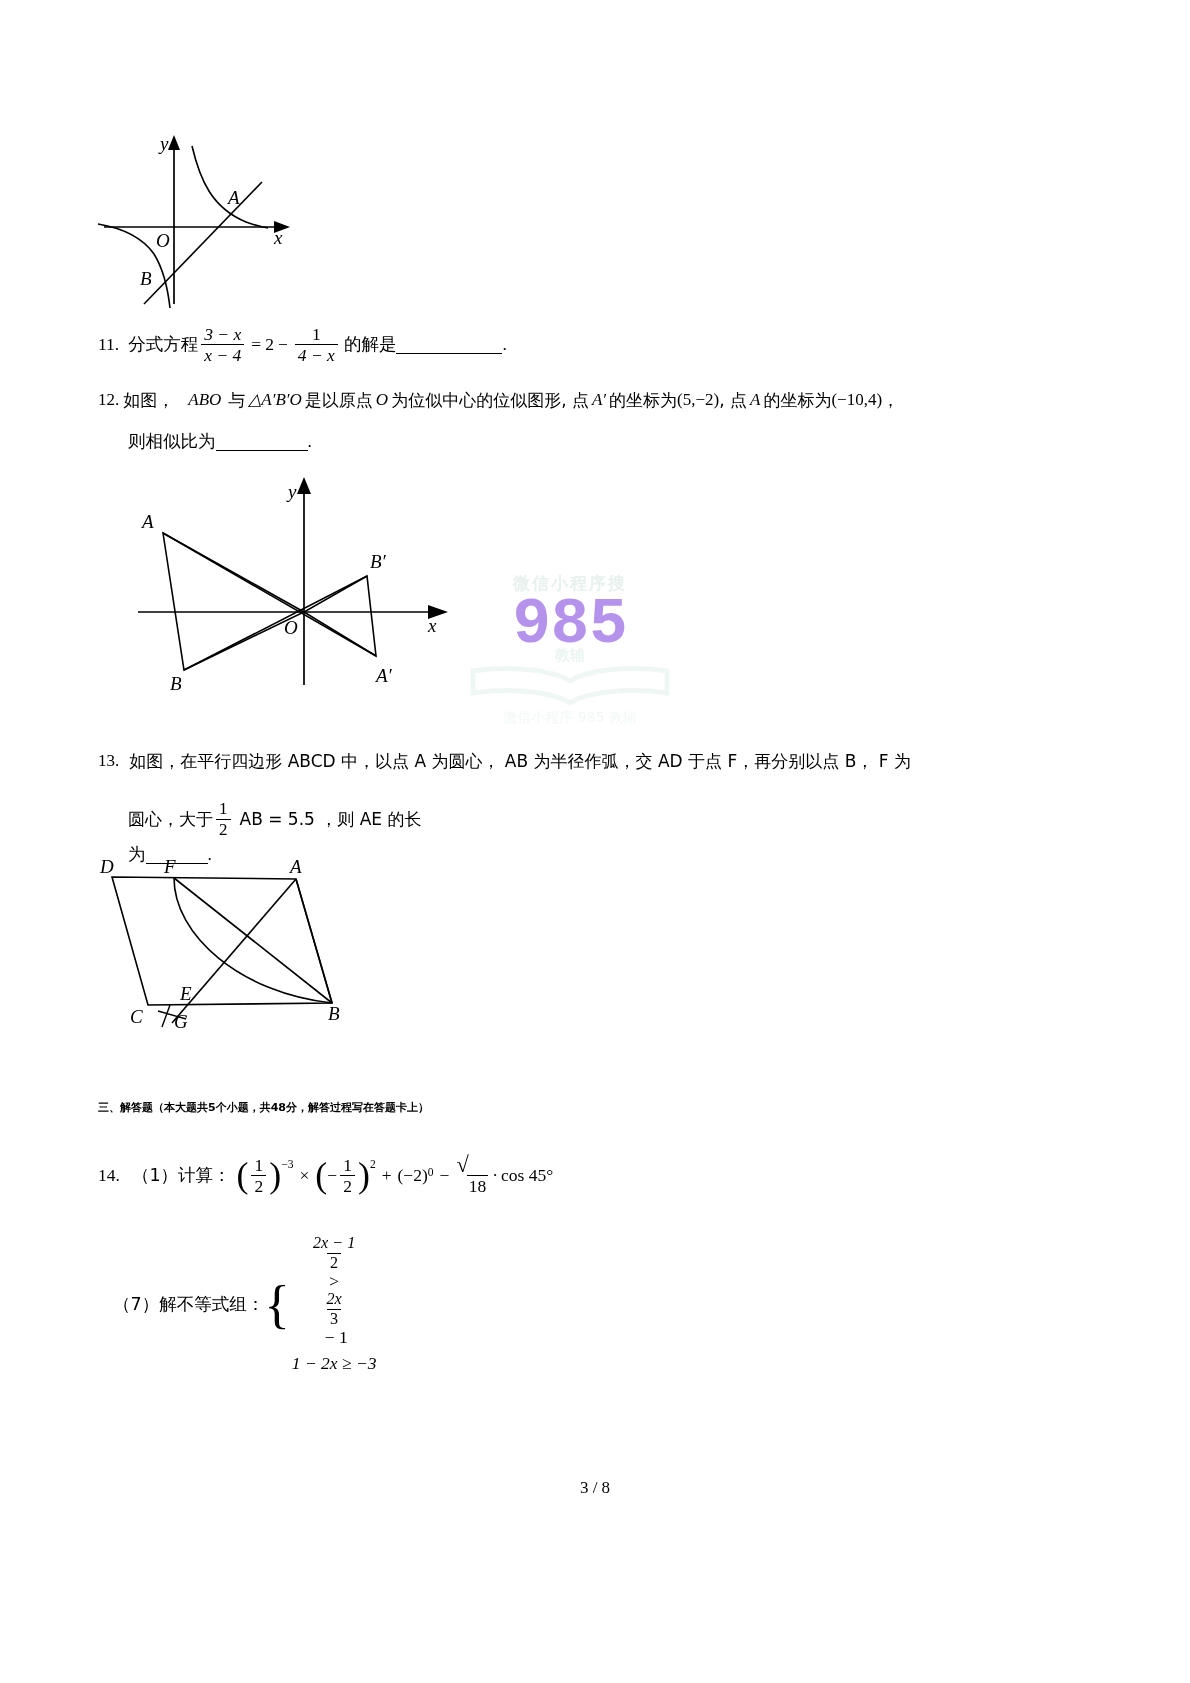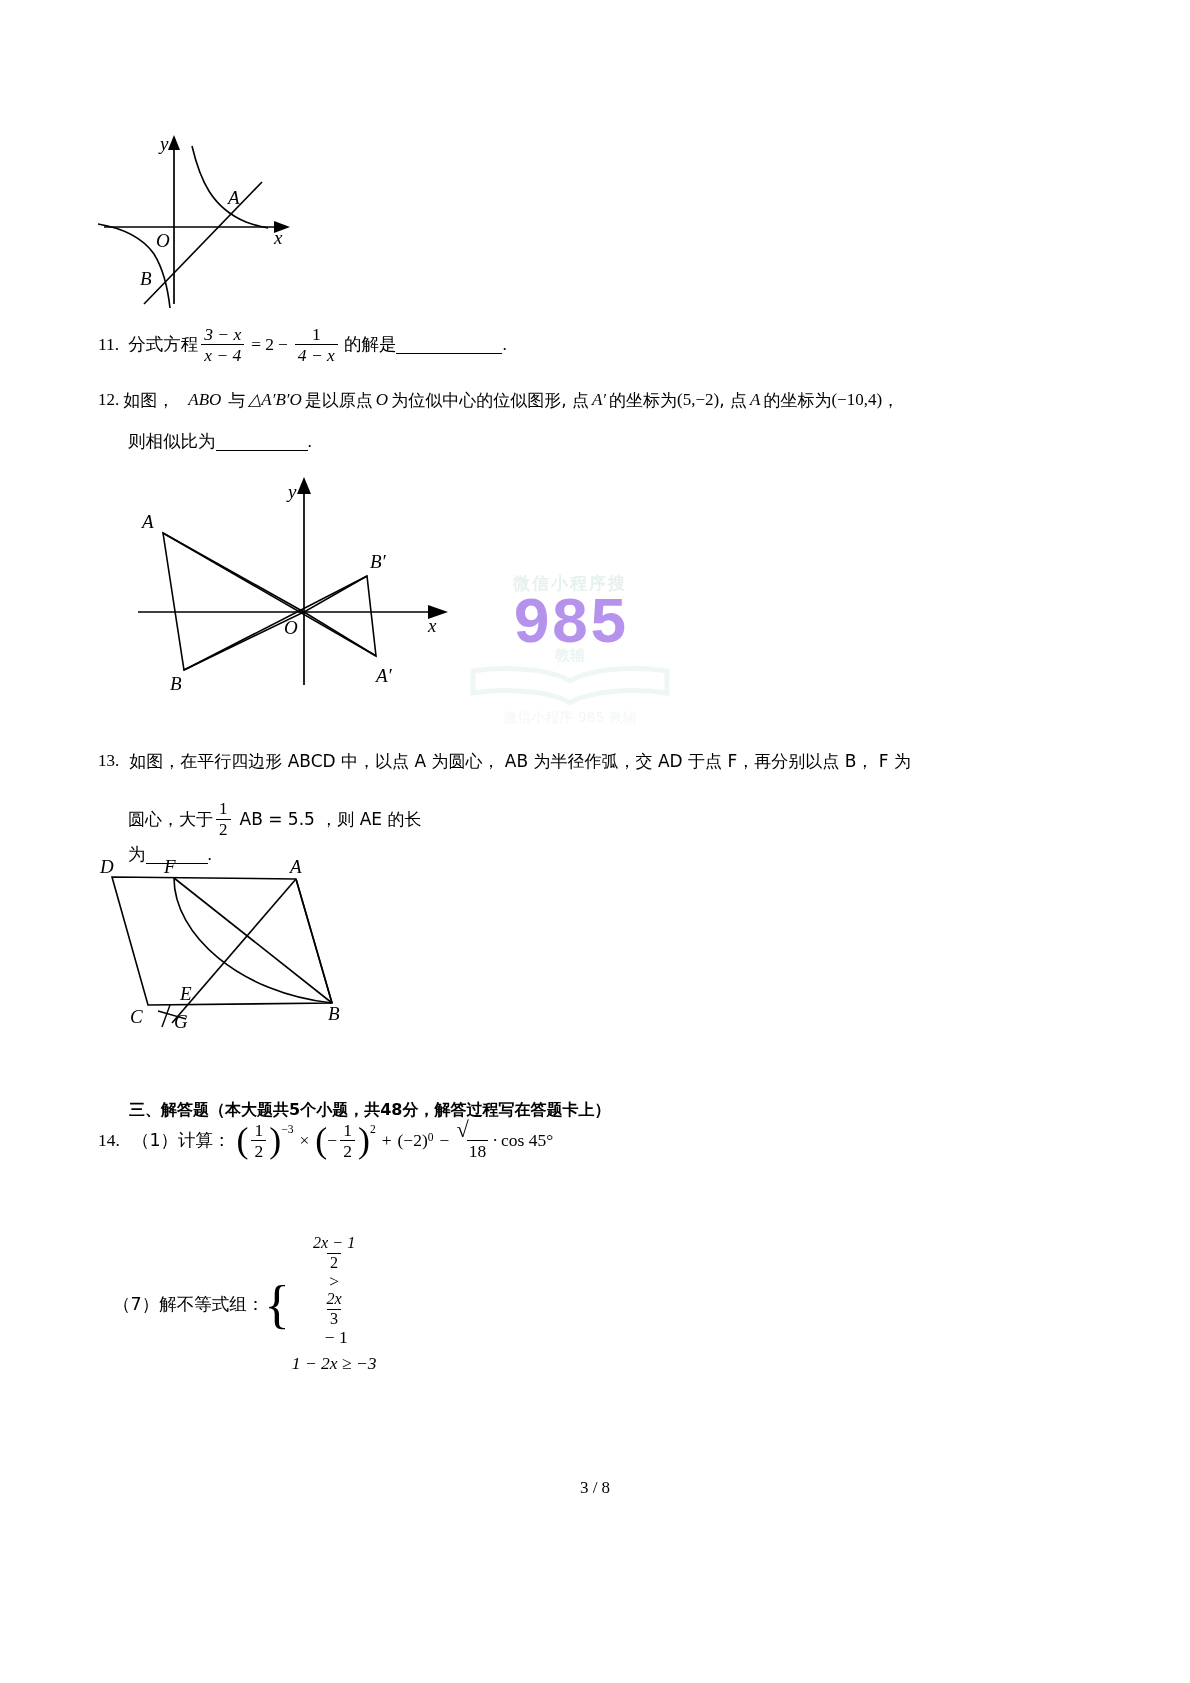--- a/index.html
+++ b/index.html
@@ -54,23 +54,22 @@
   
   .bigparen { font-size: 2.05em; font-family: "Liberation Serif", serif; line-height: 0.72; font-weight: 300; }
 
   .blank-u { display: inline-block; border-bottom: 1.3px solid #000; height: 1.05em; vertical-align: bottom; }
 
   
   .sec-head {
     position: absolute;
     font-family: "DejaVu Sans", sans-serif;
     font-weight: bold;
-    font-size: 16px;
+    font-size: 11px;
     white-space: nowrap;
-    margin-left: 31px;
   }
 
   
   .figure { position: absolute; }
   svg { display: block; overflow: visible; }
   .fig-label {
     font-family: "Liberation Serif", serif;
     font-style: italic;
     font-size: 19px;
   }
@@ -292,21 +291,21 @@
       <text class="fig-label" x="190" y="8">A</text>
       <text class="fig-label" x="30" y="158">C</text>
       <text class="fig-label" x="74" y="163">G</text>
       <text class="fig-label" x="228" y="155">B</text>
       <text class="fig-label" x="80" y="135">E</text>
     </svg>
   </div>
 
   <div class="sec-head" style="left:98px; top:1100px;">三、解答题（本大题共5个小题，共48分，解答过程写在答题卡上）</div>
 
-  <div class="qline" style="left:98px; top:1120px;">
+  <div class="qline" style="left:98px; top:1155px;">
     <span class="qnum">14.</span>
     <span class="cn" style="margin-left:12px;">（1）计算：</span>
 
     <span style="display:inline-flex; align-items:center; margin-left:6px;">
       <span class="bigparen">(</span>
       <span class="frac mn">
         <span class="num">1</span>
         <span class="den">2</span>
       </span>
       <span class="bigparen">)</span>

